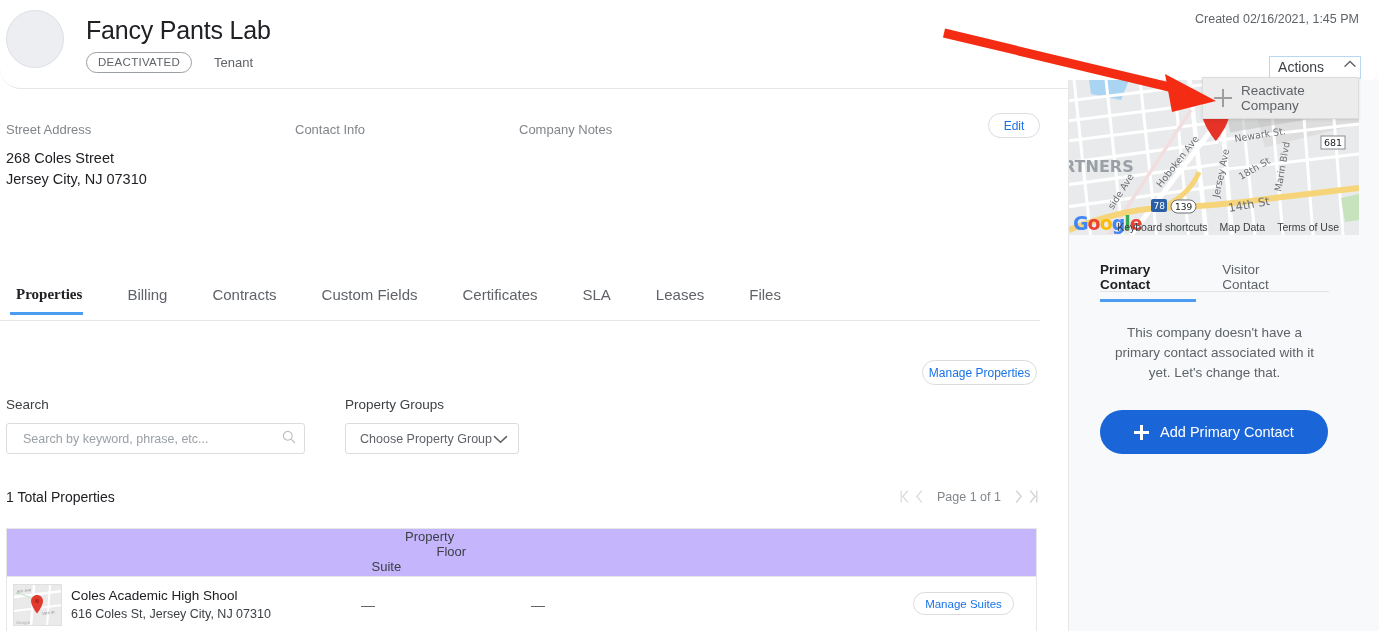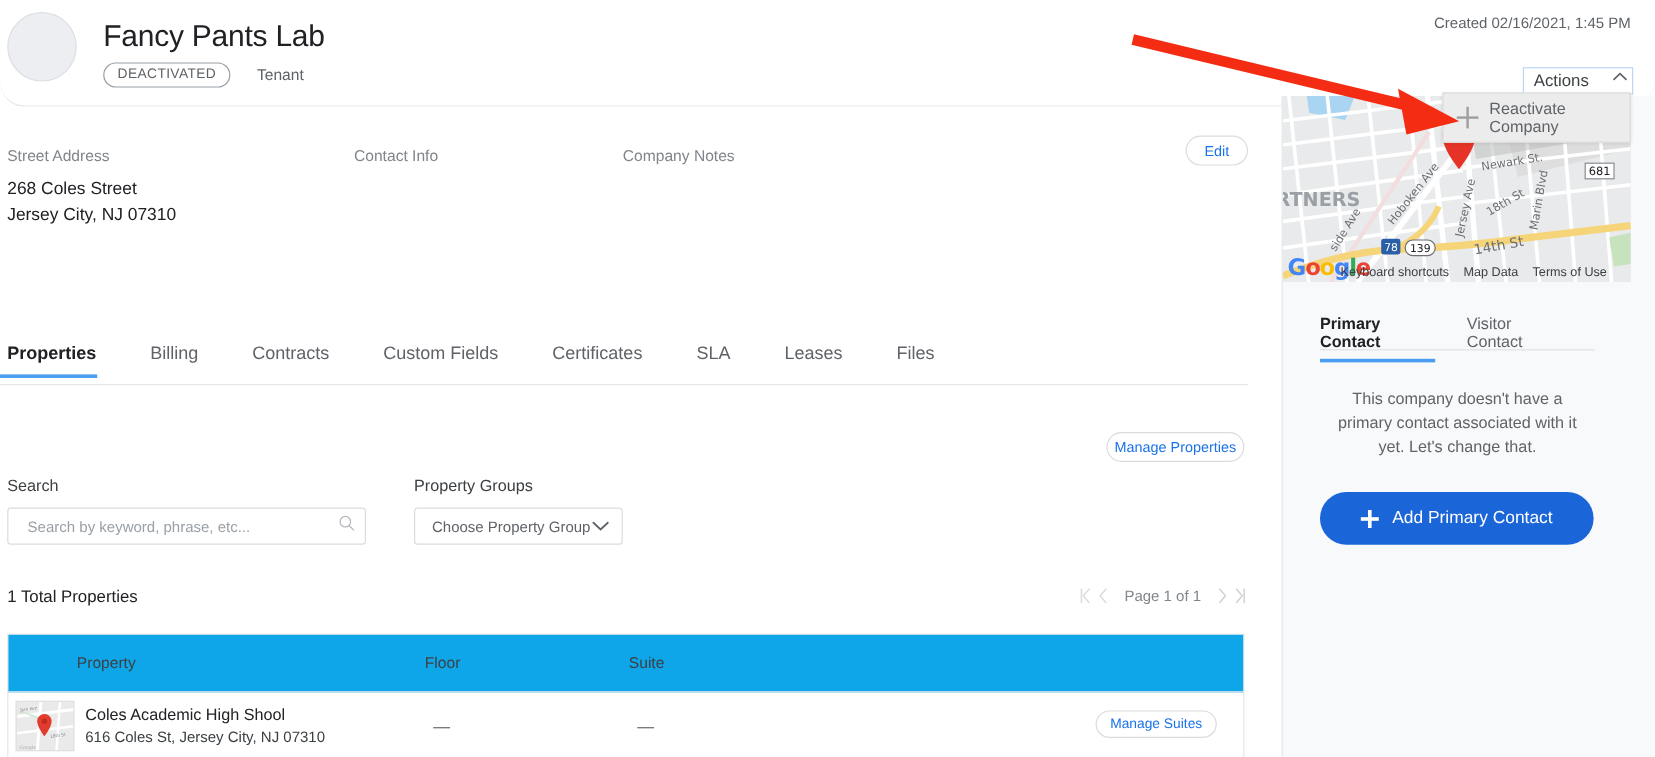--- a/index.html
+++ b/index.html
@@ -86,21 +86,21 @@
 
   
   .tabs {
     position: absolute; left: 0; top: 286px; width: 1040px; height: 35px;
     border-bottom: 1px solid #e4e6e8; display: flex; align-items: flex-start;
   }
   .tab {
     font-size: 15px; color: #5f6368; padding: 0 0 11px 0; margin-right: 45px;
     cursor: pointer; position: relative; white-space: nowrap;
   }
-  .tab:first-child { margin-left: 6px; }
+  .tab:first-child { margin-left: 16px; font-family: Liberation Serif, serif; }
   .tab.active { color: #202124; font-weight: bold; }
   .tab.active::after {
     content: ""; position: absolute; left: -6px; right: -1px; bottom: -1px;
     height: 3px; background: #4a9df0;
   }
 
   
   .manage-properties-btn {
     position: absolute; left: 922px; top: 360px;
     width: 115px; height: 25px; border: 1px solid #dadce0; border-radius: 14px;
@@ -140,22 +140,22 @@
   }
   .pager .chev { width: 13px; height: 17px; display: block; }
   .pager .page-text { padding: 0 9px; color: #80868b; white-space: nowrap; }
 
   
   .table-wrap {
     position: absolute; left: 6px; top: 528px; width: 1031px;
     border: 1px solid #e4e6e8; border-bottom: none; background: #fff;
   }
   .t-head {
-    height: 48px; background: #0ea5e9; border-bottom: 1px solid #e4e6e8;
-    display: flex; align-items: center;
+    height: 48px; background: #c4b5fd; border-bottom: 1px solid #e4e6e8;
+    display: flex; align-items: center; flex-direction: column;
   }
   .t-head .th { font-size: 13px; color: #3c4043; }
   .th-property { margin-left: 57px; width: 290px; }
   .th-floor { width: 170px; }
   .th-suite { width: 300px; }
   .t-row { height: 55px; display: flex; align-items: center; }
   .thumb {
     width: 49px; height: 42px; margin-left: 6px; flex: 0 0 auto;
     position: relative; overflow: hidden; background: #e9eaeb;
     border: 1px solid #e0e0e0;

